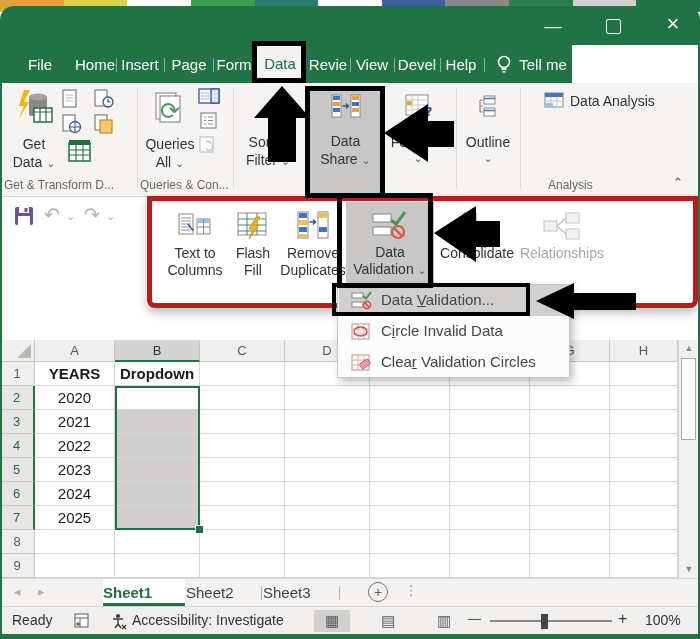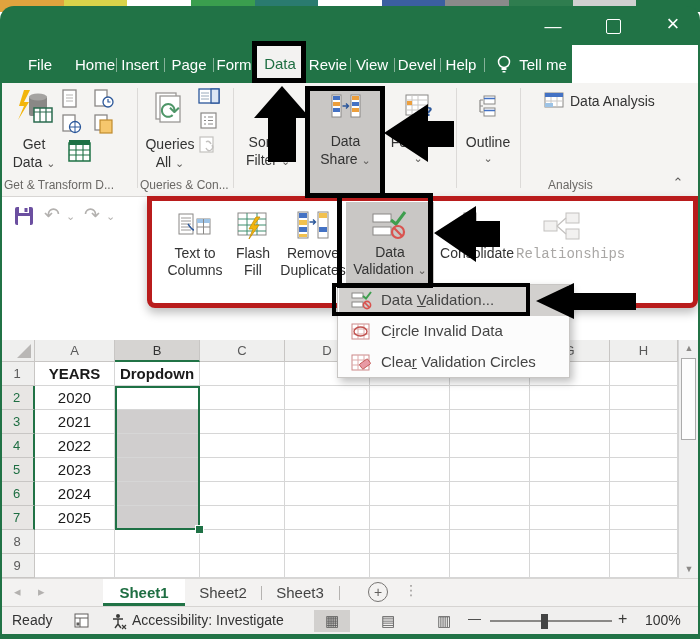--- a/index.html
+++ b/index.html
@@ -53,21 +53,21 @@
   .cell.selfill{background:#d0cece;}
   .corner-tri{width:0;height:0;border-left:14px solid transparent;border-bottom:14px solid #b9b7b5;}
   .selbox{border:2px solid #1e7145;box-sizing:border-box;}
   .fillhandle{width:7px;height:7px;background:#1e7145;border:1px solid #fff;box-sizing:content-box;}
   
   .vsb{left:678px;top:340px;width:20px;height:238px;background:#f0f0f0;border-left:1px solid #d4d4d4;box-sizing:border-box;}
   .sbarrow{color:#8a8886;font-size:9px;text-align:center;width:20px;height:16px;line-height:16px;}
   .vthumb{left:2px;top:18px;width:15px;height:82px;background:#fdfdfd;border:1px solid #ababab;box-sizing:border-box;}
   
   .sheetbar{left:0;top:578px;width:700px;height:28px;background:#f3f2f1;border-top:1px solid #d8d6d4;box-sizing:border-box;}
-  .stab{top:0;height:27px;line-height:27px;font-size:15px;color:#444;text-align:center;}
+  .stab{top:0;height:27px;line-height:27px;font-size:15px;color:#444;text-align:left;}
   .stab.active{background:#fff;color:#1e6e42;font-weight:bold;border-bottom:3px solid #217346;box-sizing:border-box;}
   .ssep{top:7px;width:1px;height:14px;background:#b5b3b1;}
   .statusbar{left:0;top:606px;width:700px;height:28px;background:#f0efee;border-top:1px solid #d6d4d2;box-sizing:border-box;}
   .sbtext{font-size:14px;color:#333;top:5px;}
   .viewbtn{top:3px;width:36px;height:22px;line-height:22px;text-align:center;font-size:15px;color:#555;}
   .viewbtn.active{background:#d2d0ce;}
   .zoomline{top:13px;height:2px;background:#8a8886;}
   .greenedge{background:#217346;z-index:55;}
 </style>
 </head>
@@ -411,21 +411,21 @@
   <div class="abs fitem" style="left:286px;width:78px;">
     <svg style="margin-top:6px;" width="34" height="30">
       <rect x="4" y="2" width="12" height="16" fill="#fff" stroke="#8a8886"></rect>
       <path d="M4 7 h12 M4 12 h12" stroke="#8a8886" stroke-width="1"></path>
       <path d="M16 14 l6 4" stroke="#2b579a" stroke-width="1.4"></path>
       <rect x="20" y="14" width="12" height="12" fill="#fff" stroke="#c0504d"></rect>
       <rect x="20" y="14" width="12" height="4" fill="#c0504d"></rect>
     </svg>
     <div class="lbl"><span>Consolidate</span></div>
   </div>
-  <div class="abs fitem disabled" style="left:364px;width:92px;font-family:Liberation Mono, monospace;">
+  <div class="abs fitem disabled" style="left:364px;width:92px;">
     <svg style="margin-top:6px;" width="40" height="30">
       <rect x="2" y="10" width="13" height="10" fill="#f2f1f0" stroke="#c3c1bf"></rect>
       <rect x="24" y="2" width="13" height="10" fill="#f2f1f0" stroke="#c3c1bf"></rect>
       <rect x="24" y="18" width="13" height="10" fill="#f2f1f0" stroke="#c3c1bf"></rect>
       <path d="M15 15 l9 -8 M15 15 l9 8" stroke="#c3c1bf" stroke-width="1.3"></path>
     </svg>
     <div class="lbl"><span>Relationships</span></div>
   </div>
 </div>
 

